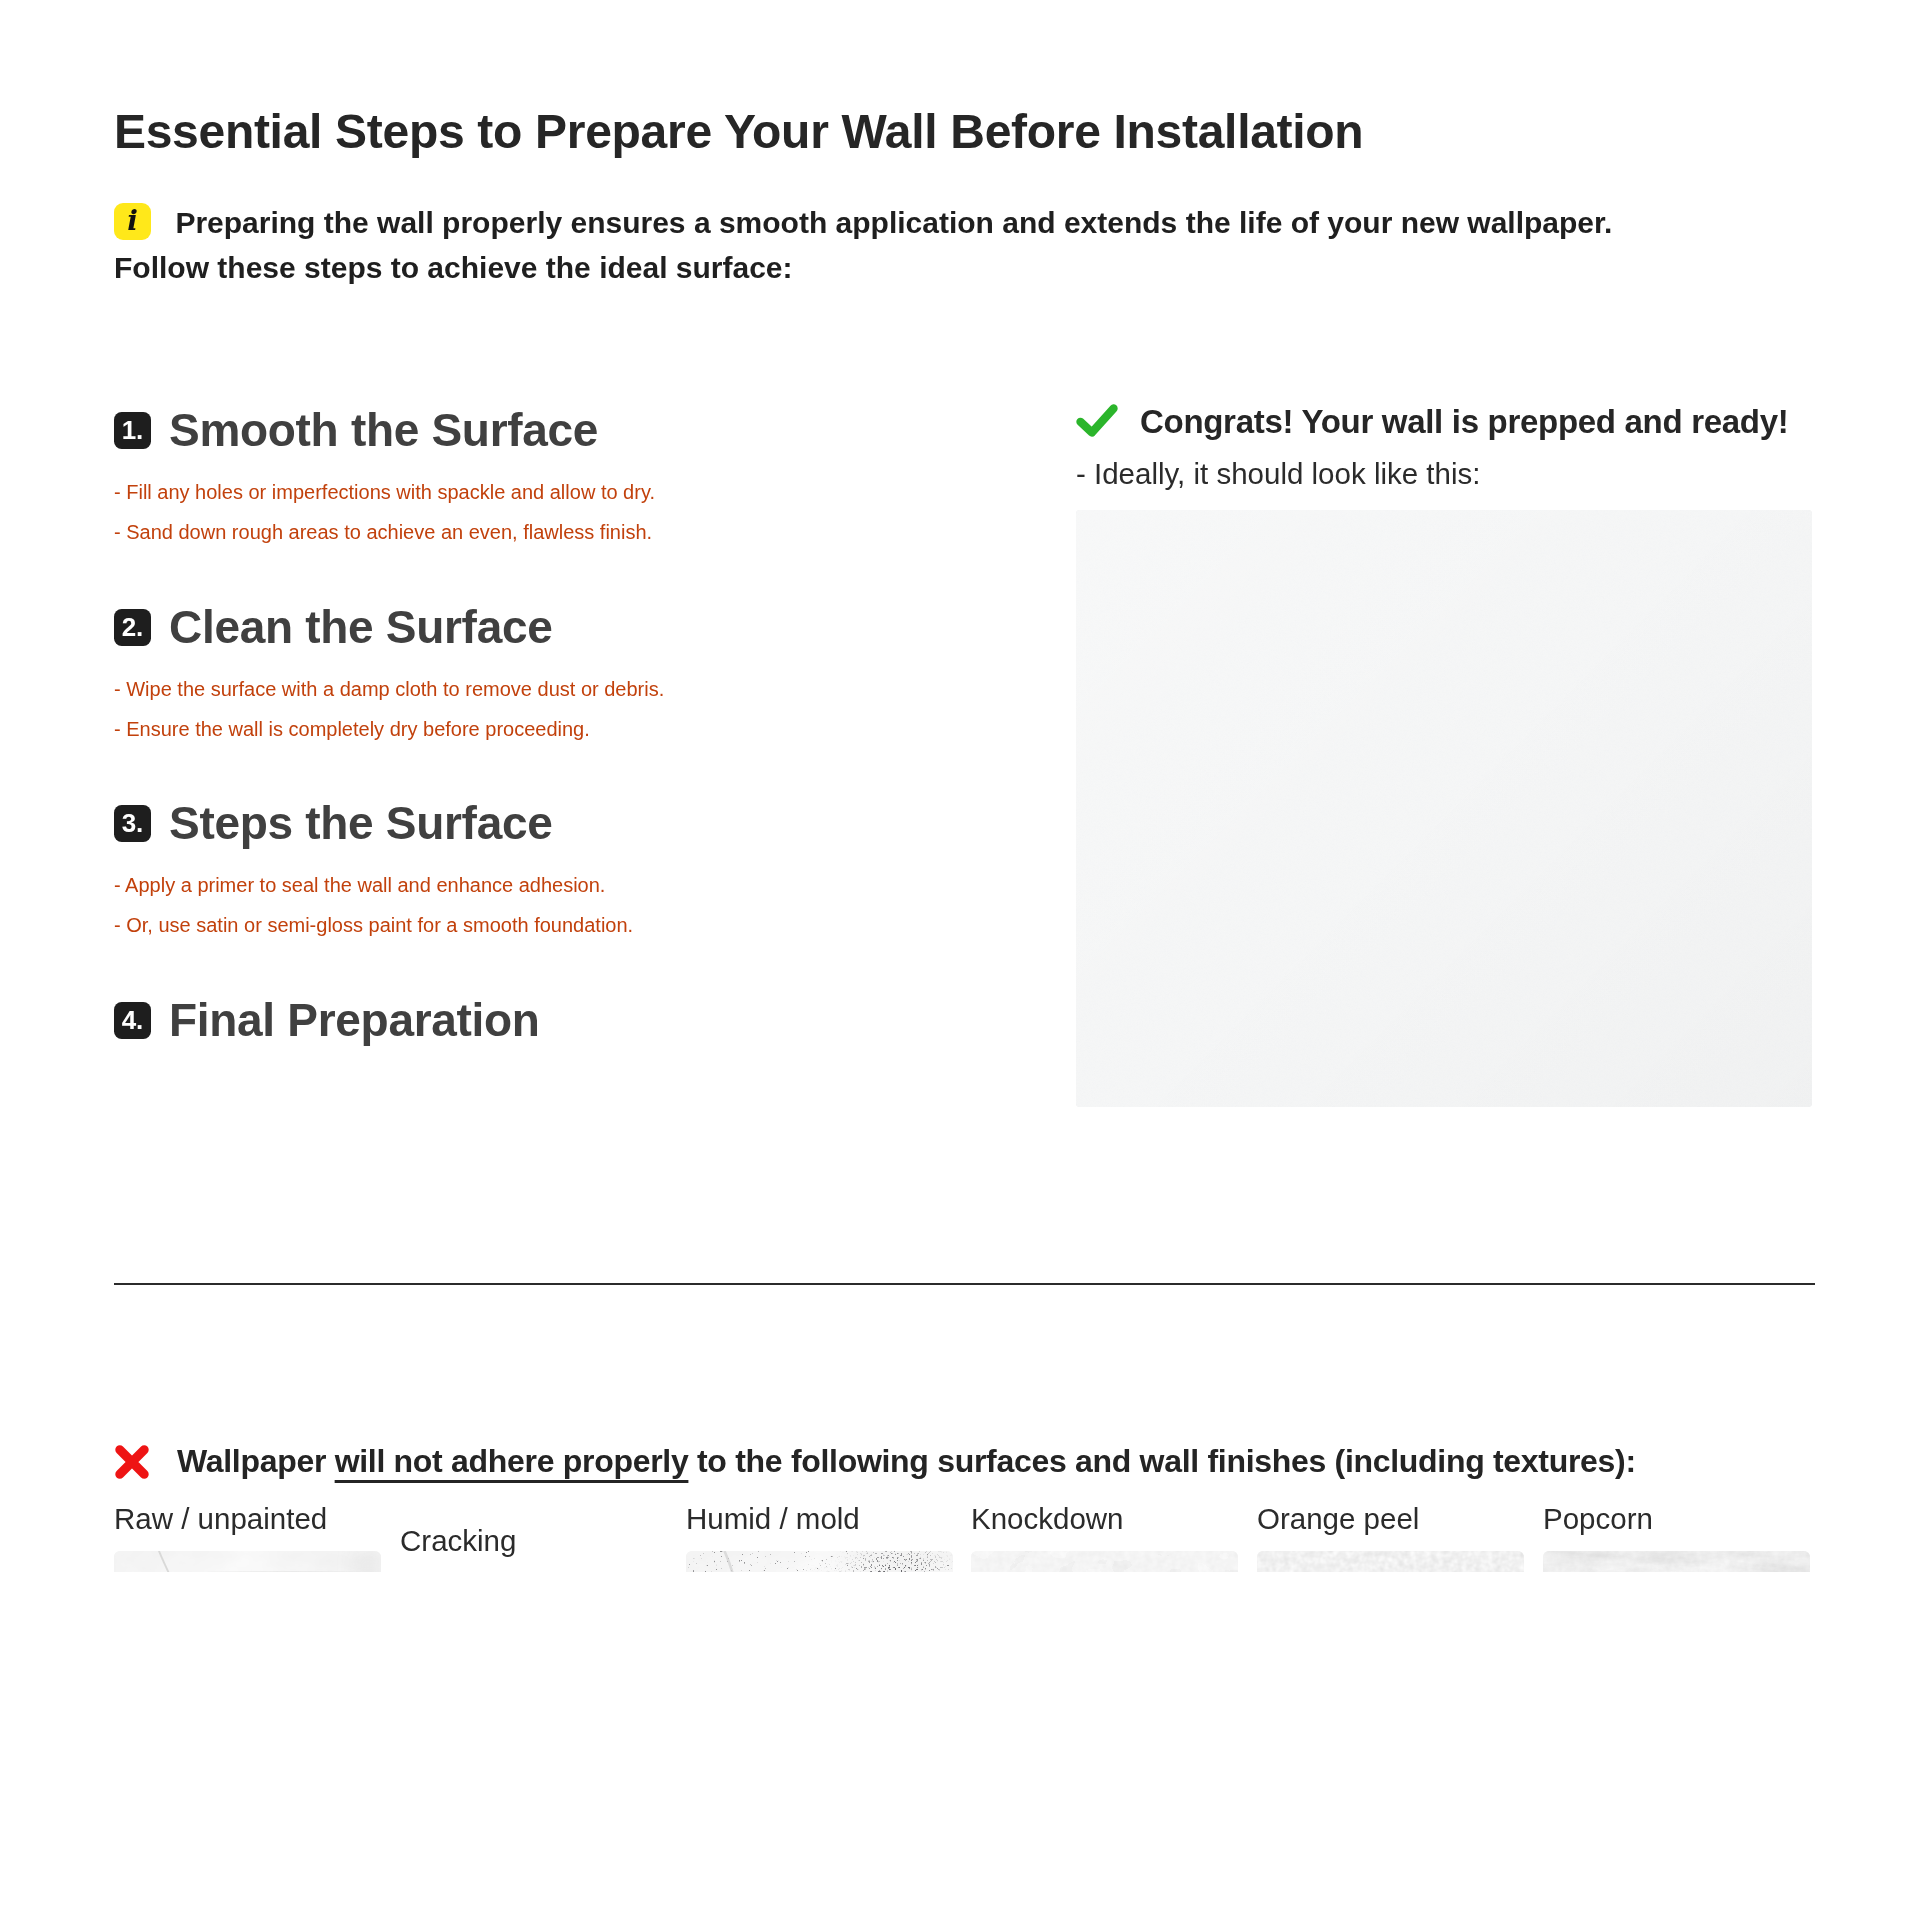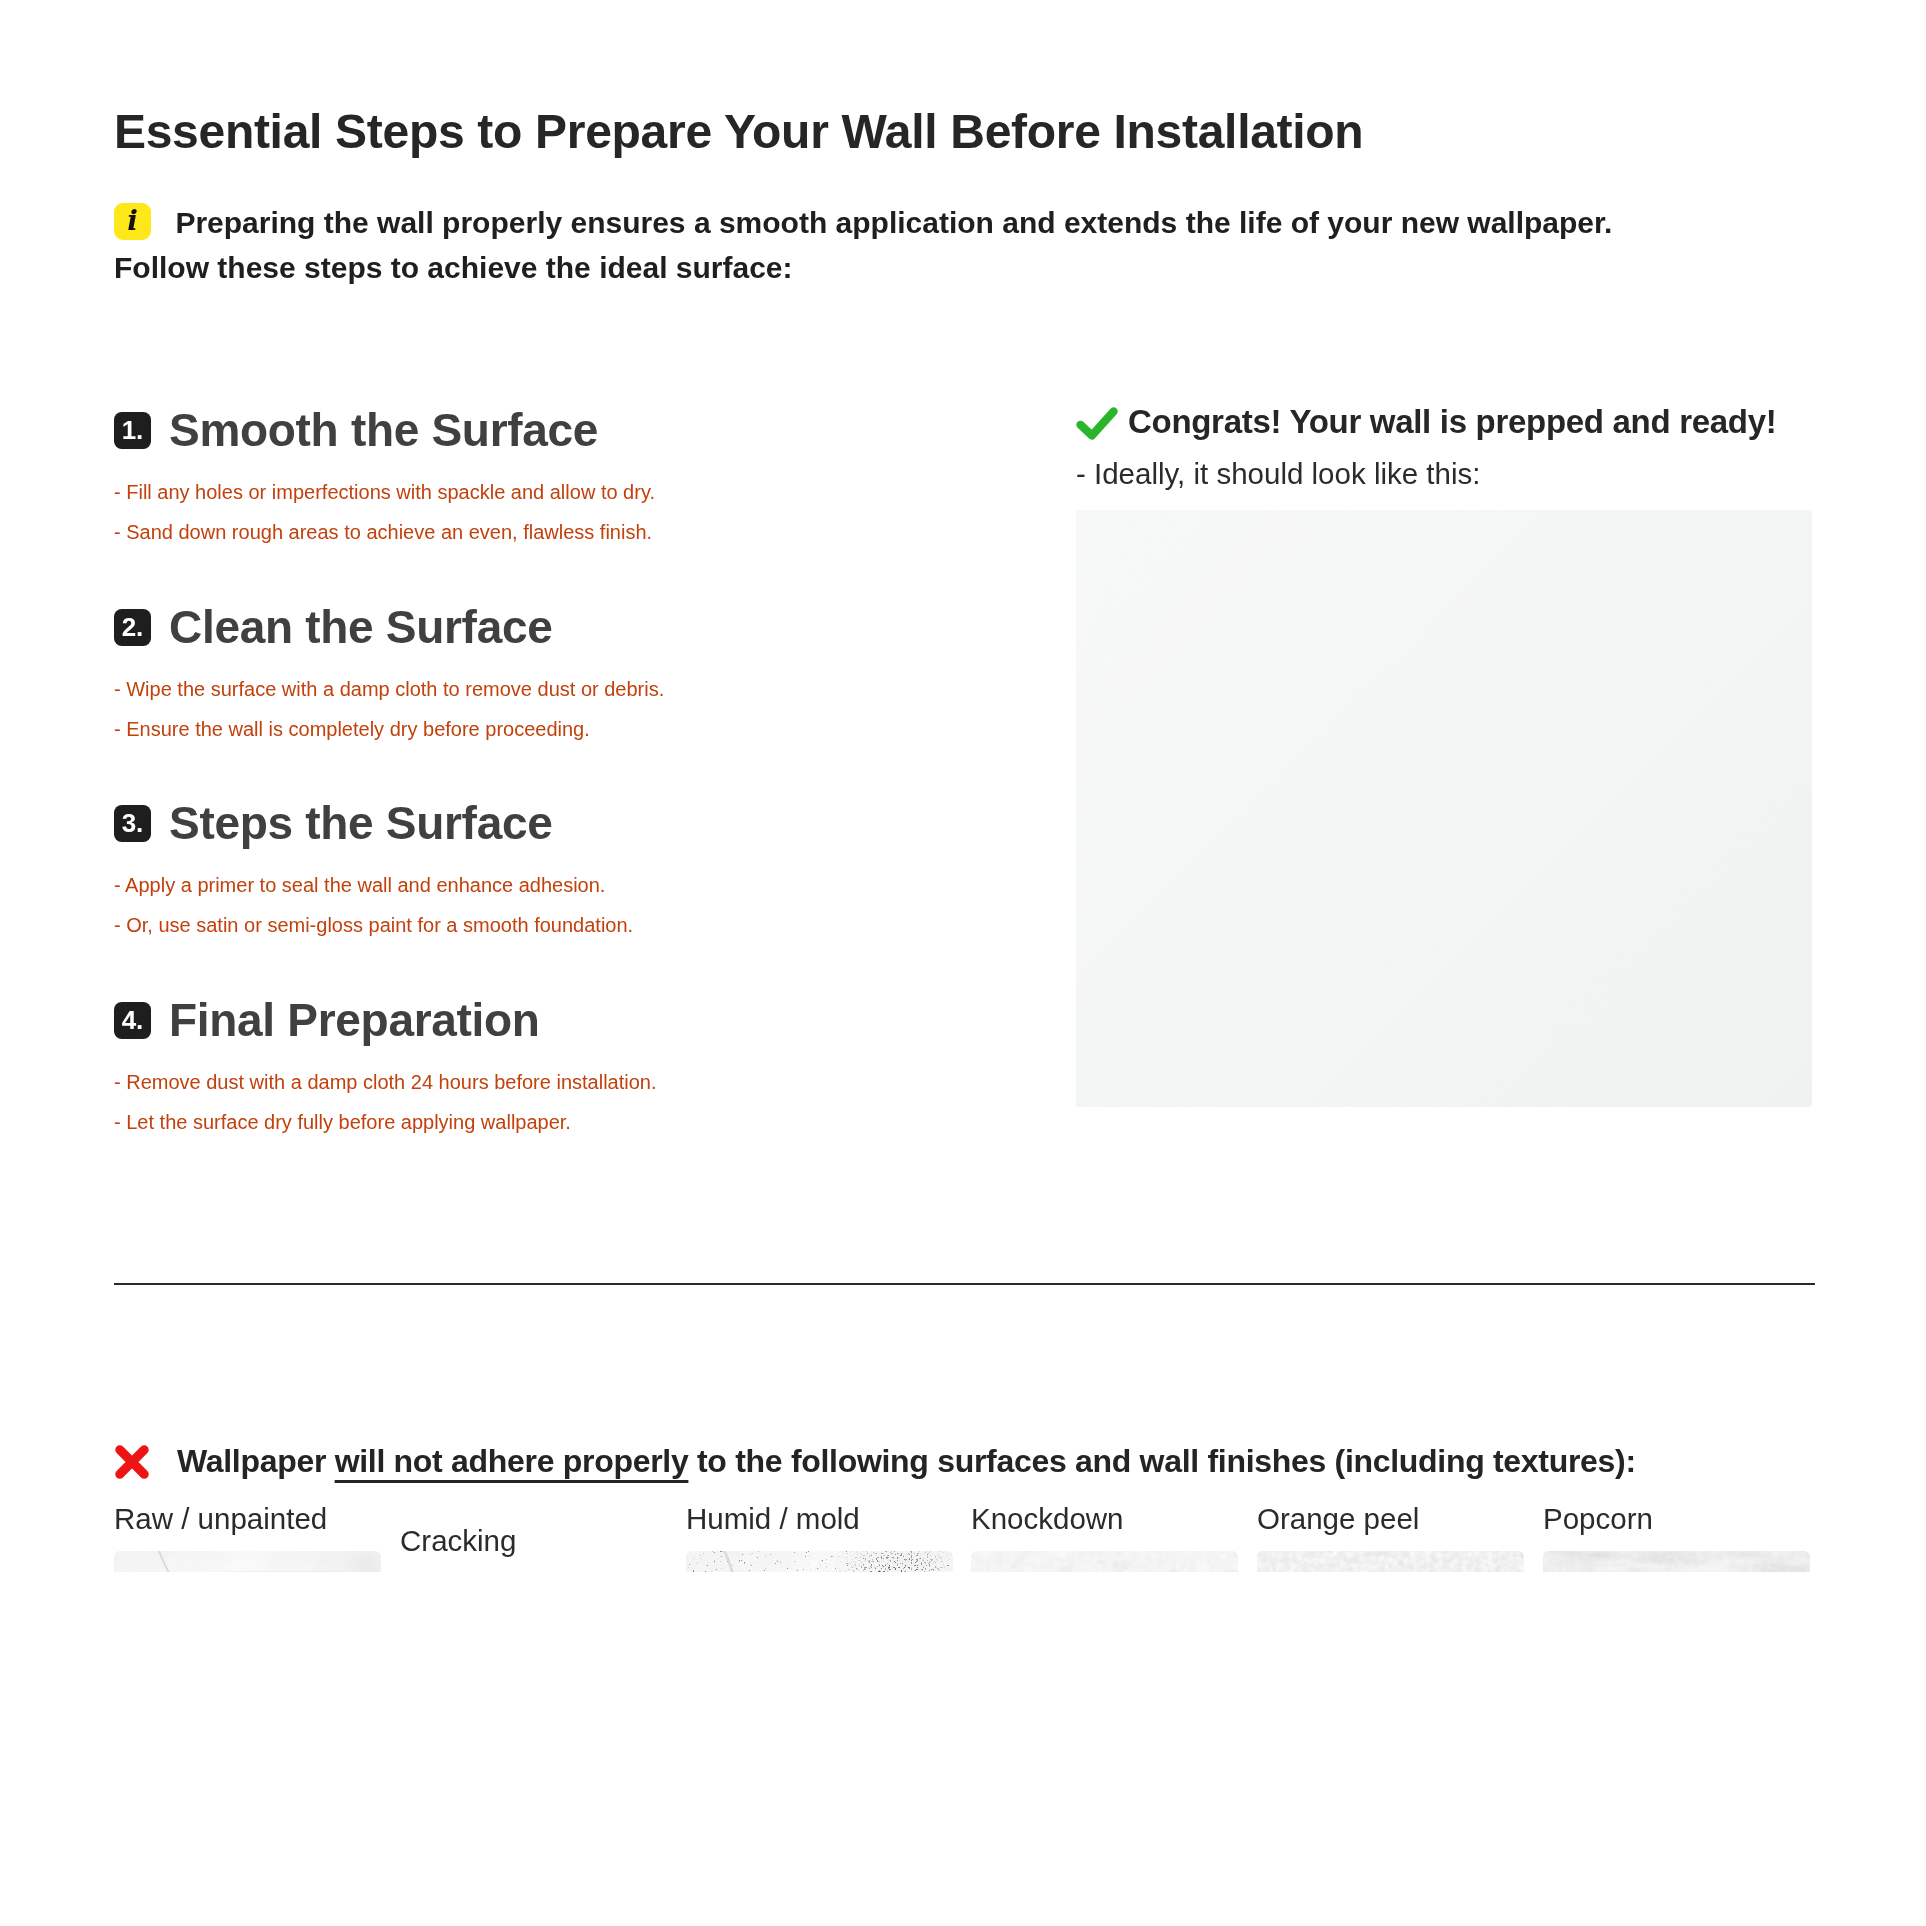--- a/index.html
+++ b/index.html
@@ -42,21 +42,21 @@
     background:#1e1e1e;color:#ffffff;
     font-size:26px;font-weight:700;
     display:flex;align-items:center;justify-content:center;
   }
   .step-title{font-size:46px;font-weight:700;color:#404040;white-space:nowrap;letter-spacing:-0.3px;}
   .step-bullets{margin-top:15.4px;font-size:20px;font-weight:400;color:#c2410c;line-height:40px;}
   .bullet{white-space:nowrap;}
   
   .success-head{
     position:absolute;left:1076px;top:403px;
-    display:flex;align-items:flex-end;gap:10px;
+    display:flex;align-items:flex-start;gap:22px;
   }
   .success-title{font-size:33px;font-weight:700;color:#262626;white-space:nowrap;letter-spacing:-0.3px;}
   .success-sub{
     position:absolute;left:1076px;top:457px;
     font-size:29.5px;color:#2b2b2b;white-space:nowrap;
   }
   .wall-image{
     position:absolute;left:1076px;top:510px;width:736px;height:597px;
     border-radius:3.9px;overflow:hidden;background:#e7e9ea;
   }
@@ -222,24 +222,20 @@
     <div class="step-bullets">
       <div class="bullet">- Apply a primer to seal the wall and enhance adhesion.</div>
       <div class="bullet">- Or, use satin or semi-gloss paint for a smooth foundation.</div>
     </div>
   </div>
 
   <div class="step" style="top:993px;">
     <div class="step-head">
       <span class="step-badge">4.</span>
       <span class="step-title">Final Preparation</span>
-    </div>
-    <div class="step-bullets">
-      <div class="bullet">- Remove dust with a damp cloth 24 hours before installation.</div>
-      <div class="bullet">- Let the surface dry fully before applying wallpaper.</div>
     </div>
   </div>
 
   <div class="success-head">
     <svg width="42" height="35" viewBox="0 0 66 54" aria-hidden="true">
       <path d="M7 29 L25 46 L59 8" fill="none" stroke="#2bb52b" stroke-width="13" stroke-linecap="round" stroke-linejoin="round"></path>
     </svg>
     <span class="success-title">Congrats! Your wall is prepped and ready!</span>
   </div>
   <div class="success-sub">- Ideally, it should look like this:</div>

